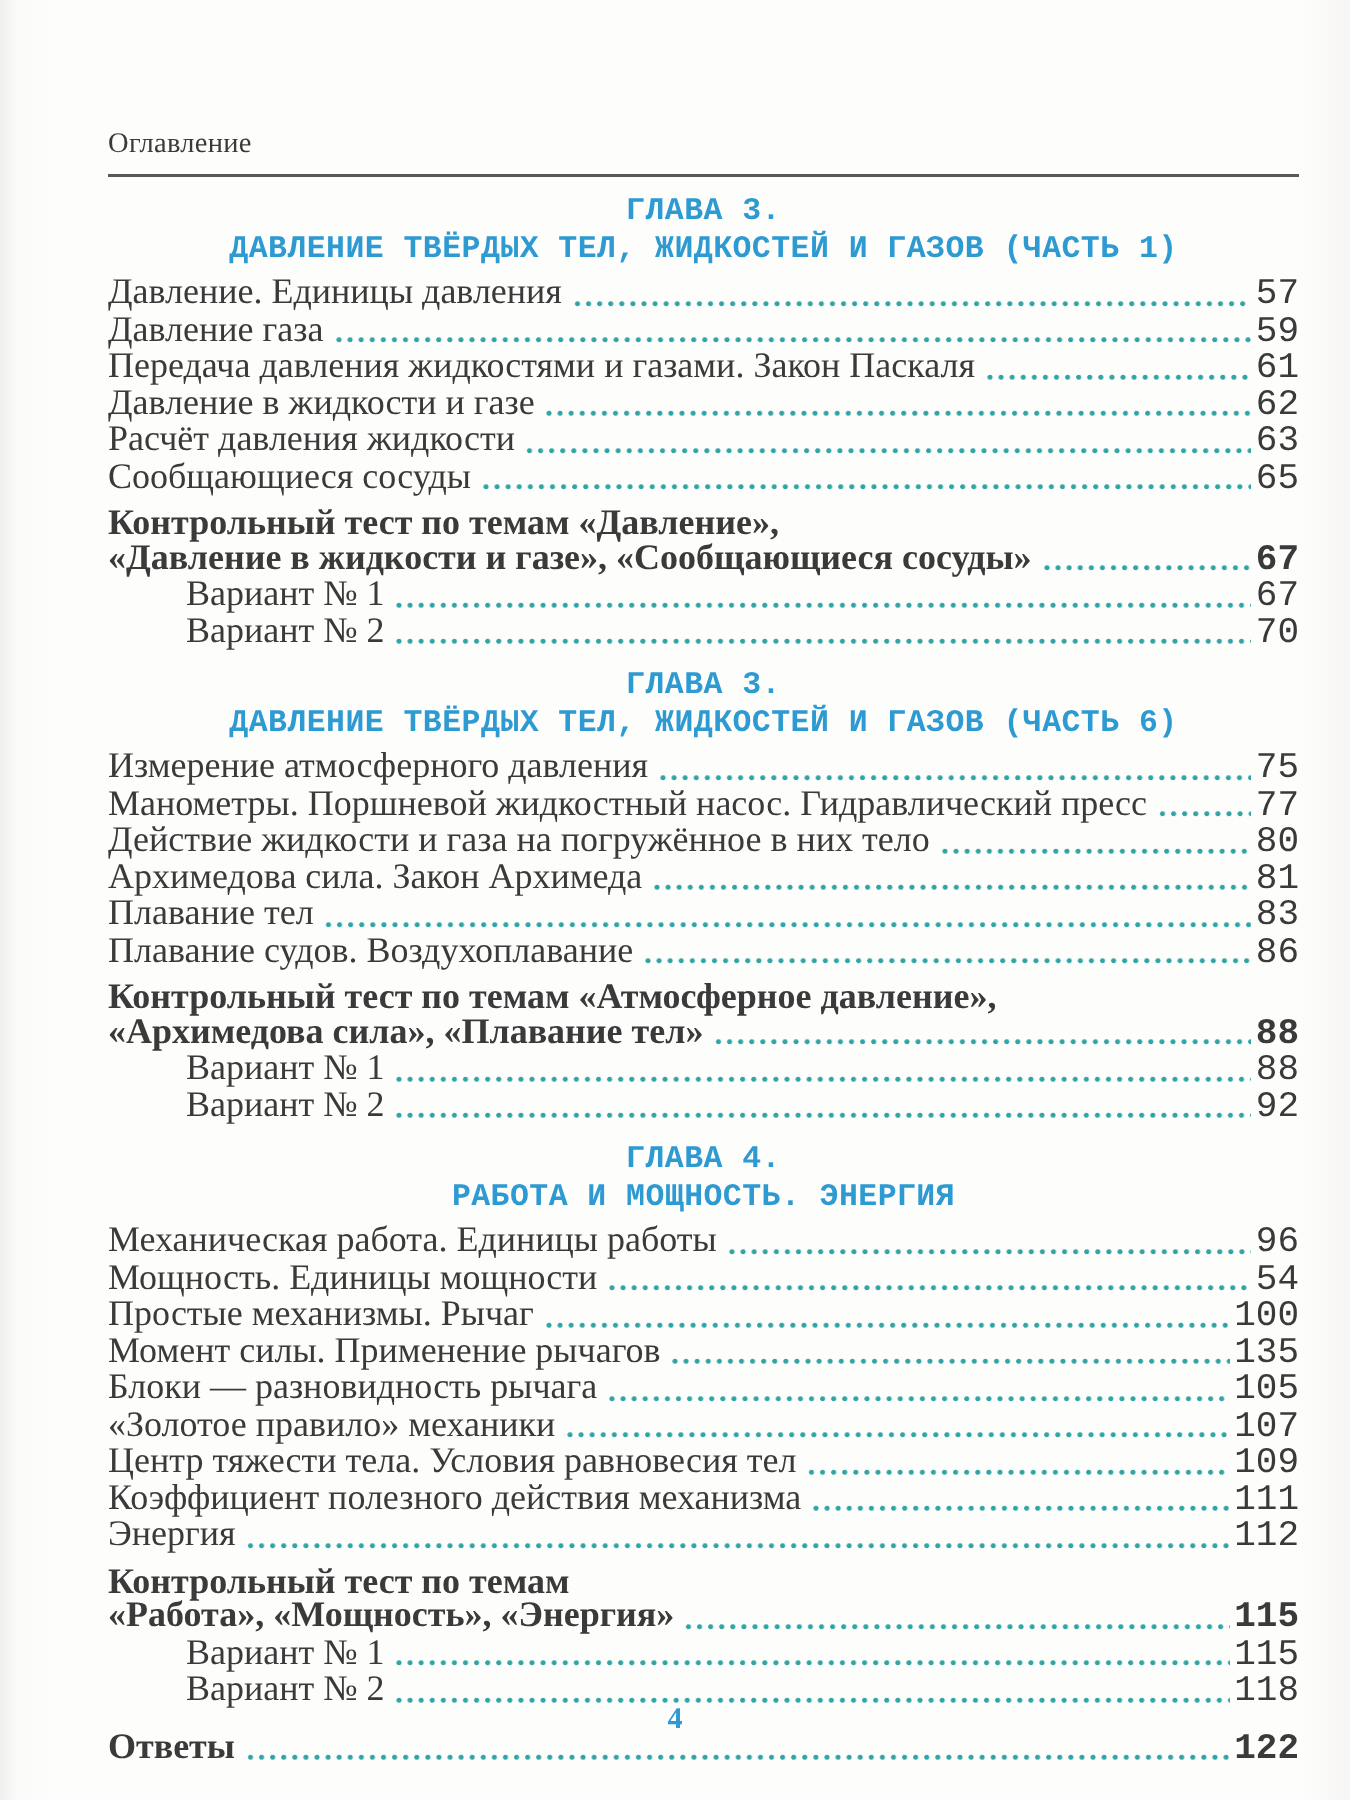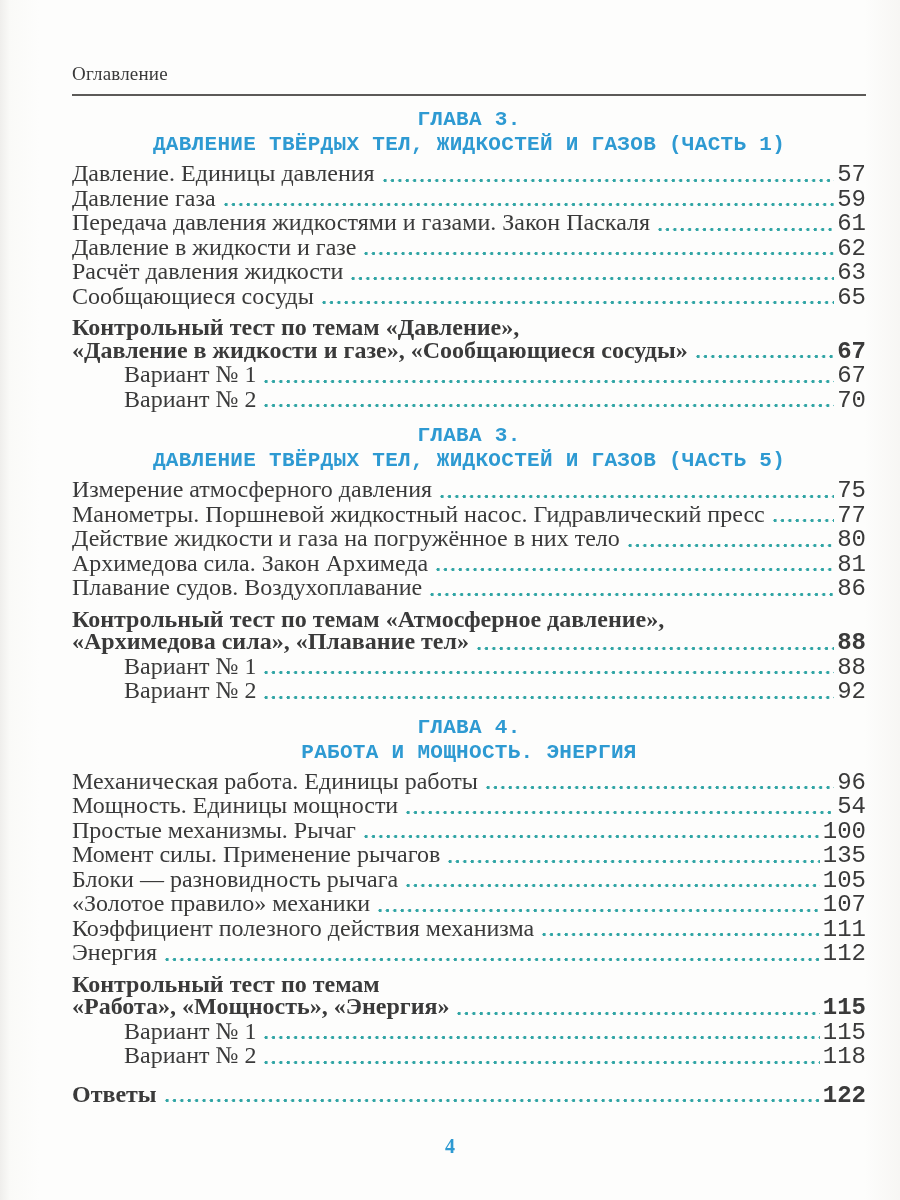--- a/index.html
+++ b/index.html
@@ -11,21 +11,21 @@
   }
   :root {
     --accent: #2e9ad2;
     --leader: #2fa4a4;
     --ink: #3a3a3a;
   }
   .page {
     box-sizing: border-box;
     position: relative;
     width: 900px; height: 1200px;
-    padding: 62px 34px 0 72px;
+    padding: 84px 34px 0 72px;
     color: var(--ink);
     background: linear-gradient(90deg, #efeeec 0px, #fafaf8 10px, #fdfdfc 40px, #fdfdfc 96%, #f7f6f4 100%);
   }
   .running-head {
     font-size: 19px;
     line-height: 24px;
     letter-spacing: 0.2px;
   }
   .head-rule {
     border: none;
@@ -151,21 +151,21 @@
     <span class="entry-text">Вариант № 2</span>
     <span class="dot-leader"></span>
     <span class="page-num">70</span>
   </div>
 </div>
   </section>
 
   <section>
     <div class="chapter-head">
       <div>ГЛАВА 3.</div>
-      <div>ДАВЛЕНИЕ ТВЁРДЫХ ТЕЛ, ЖИДКОСТЕЙ И ГАЗОВ (ЧАСТЬ 5)</div>
+      <div>ДАВЛЕНИЕ ТВЁРДЫХ ТЕЛ, ЖИДКОСТЕЙ И ГАЗОВ (ЧАСТЬ 6)</div>
     </div>
     <div class="rows">
 
   <div class="row">
     <span class="entry-text">Измерение атмосферного давления</span>
     <span class="dot-leader"></span>
     <span class="page-num">75</span>
   </div>
 
   <div class="row">
@@ -179,20 +179,25 @@
     <span class="dot-leader"></span>
     <span class="page-num">80</span>
   </div>
 
   <div class="row">
     <span class="entry-text">Архимедова сила. Закон Архимеда</span>
     <span class="dot-leader"></span>
     <span class="page-num">81</span>
   </div>
 
+  <div class="row">
+    <span class="entry-text">Плавание тел</span>
+    <span class="dot-leader"></span>
+    <span class="page-num">83</span>
+  </div>
 
   <div class="row">
     <span class="entry-text">Плавание судов. Воздухоплавание</span>
     <span class="dot-leader"></span>
     <span class="page-num">86</span>
   </div>
 
   <div class="row bold gap">
     <span class="entry-text">Контрольный тест по темам «Атмосферное давление»,</span>
 
@@ -253,20 +258,25 @@
     <span class="dot-leader"></span>
     <span class="page-num">105</span>
   </div>
 
   <div class="row">
     <span class="entry-text">«Золотое правило» механики</span>
     <span class="dot-leader"></span>
     <span class="page-num">107</span>
   </div>
 
+  <div class="row">
+    <span class="entry-text">Центр тяжести тела. Условия равновесия тел</span>
+    <span class="dot-leader"></span>
+    <span class="page-num">109</span>
+  </div>
 
   <div class="row">
     <span class="entry-text">Коэффициент полезного действия механизма</span>
     <span class="dot-leader"></span>
     <span class="page-num">111</span>
   </div>
 
   <div class="row">
     <span class="entry-text">Энергия</span>
     <span class="dot-leader"></span>

